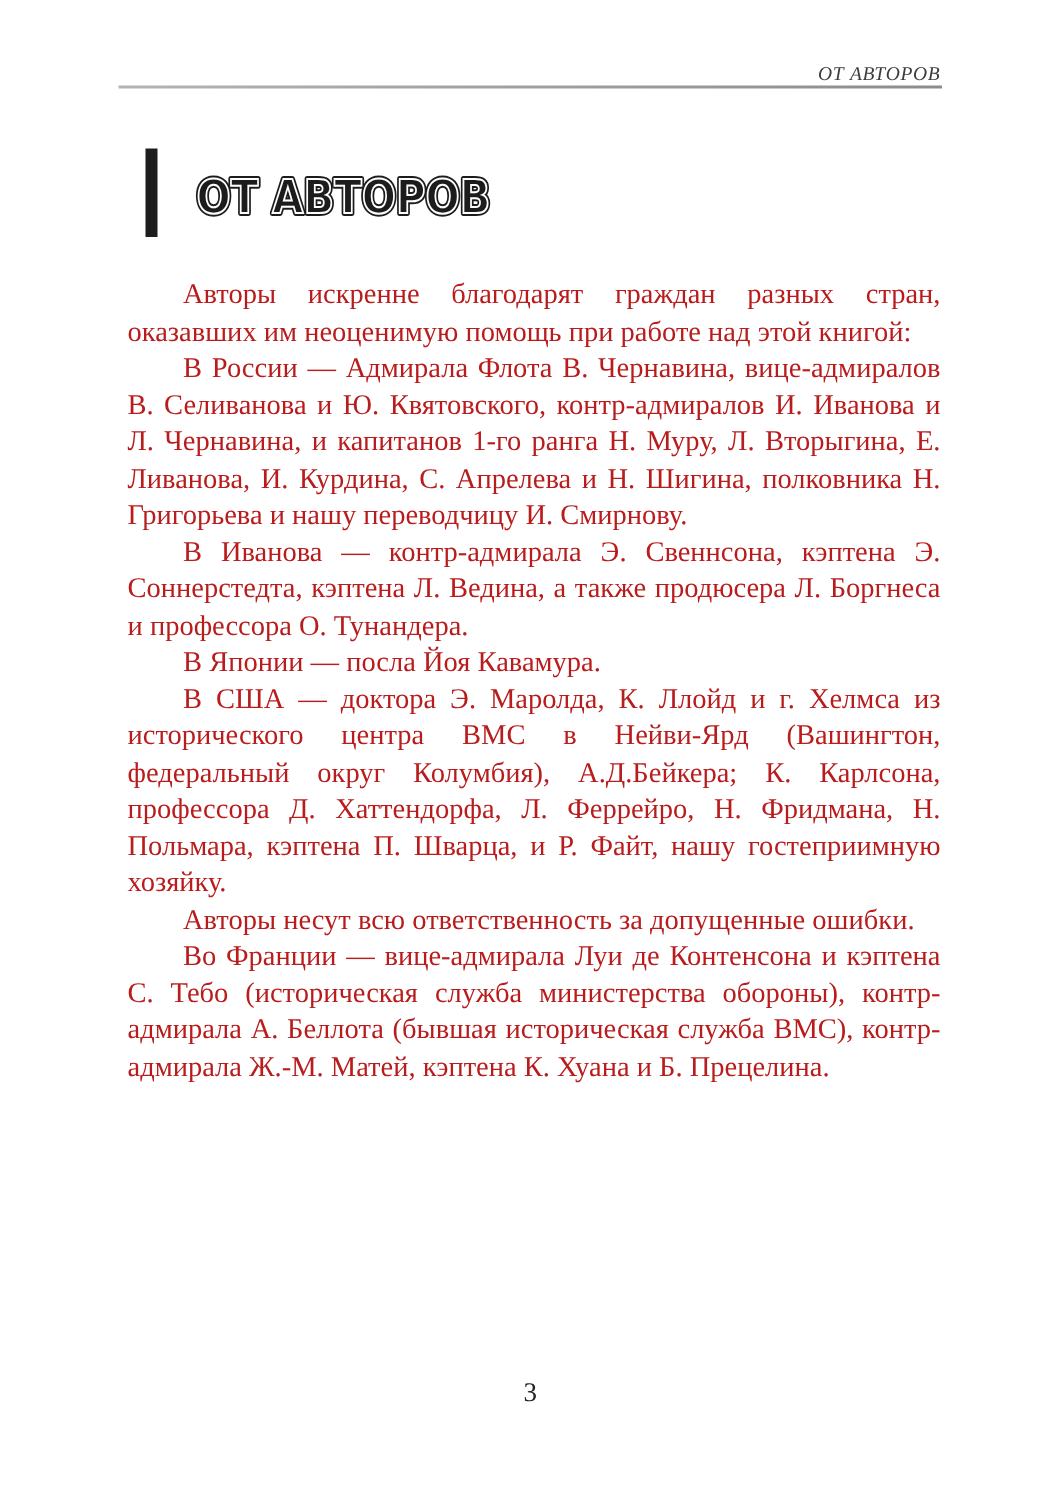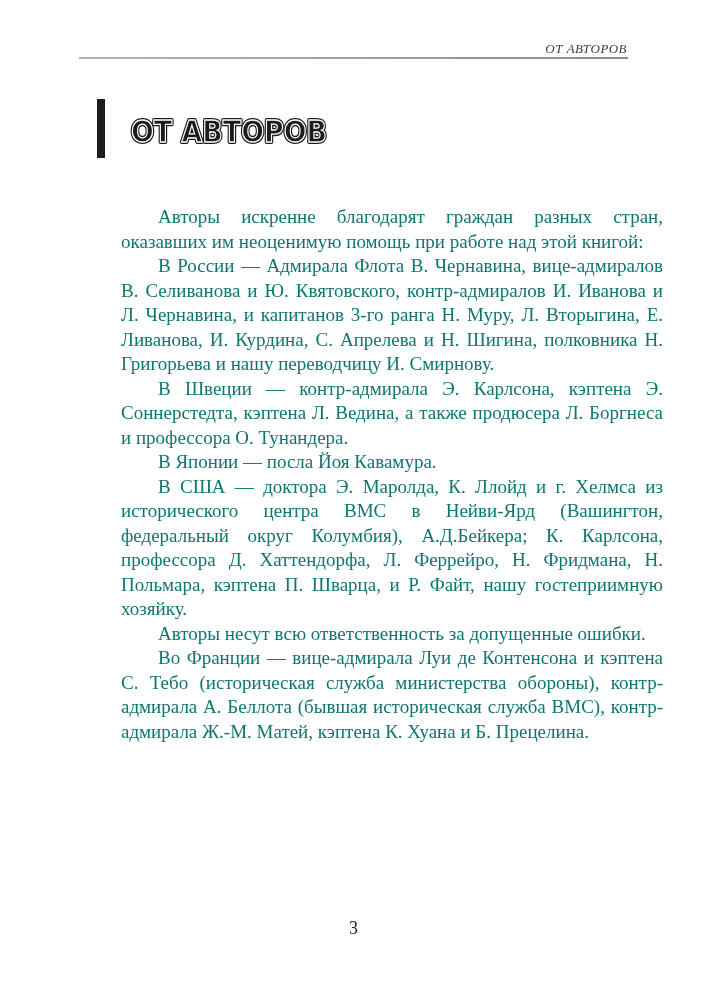--- a/index.html
+++ b/index.html
@@ -59,28 +59,27 @@
     stroke-linejoin: round;
   }
   .t-inner {
     fill: #1c1c1c;
     stroke: #ffffff;
     stroke-width: 1.3;
   }
   .body-text {
     position: absolute;
     left: 85px;
-    top: 205px;
+    top: 185px;
     width: 542px;
     font-size: 19px;
     line-height: 24.5px;
-    color: #0f766e;
+    color: #b91c1c;
     text-align: justify;
     hyphens: auto;
-    margin-left: 36px;
   }
   .body-text p {
     margin: 0;
     text-indent: 37px;
   }
   .page-number {
     position: absolute;
     top: 918px;
     left: 0;
     width: 707px;
@@ -102,22 +101,22 @@
 
   <div class="title-bar"></div>
 
   <svg class="title-svg" width="260" height="50" viewBox="0 0 260 50">
     <text class="t-outer" x="3" y="36" textLength="196" lengthAdjust="spacingAndGlyphs">ОТ АВТОРОВ</text>
     <text class="t-inner" x="3" y="36" textLength="196" lengthAdjust="spacingAndGlyphs">ОТ АВТОРОВ</text>
   </svg>
 
   <div class="body-text">
     <p>Авторы искренне благодарят граждан разных стран, оказавших им неоценимую помощь при работе над этой книгой:</p>
-    <p>В России — Адмирала Флота В. Чернавина, вице-адмиралов В. Селиванова и Ю. Квятовского, контр-адмиралов И. Иванова и Л. Чернавина, и капитанов 3-го ранга Н. Муру, Л. Вторыгина, Е. Ливанова, И. Курдина, С. Апрелева и Н. Шигина, полковника Н. Григорьева и нашу переводчицу И. Смирнову.</p>
-    <p>В Швеции — контр-адмирала Э. Карлсона, кэптена Э. Соннерстедта, кэптена Л. Ведина, а также продюсера Л. Боргнеса и профессора О. Тунандера.</p>
+    <p>В России — Адмирала Флота В. Чернавина, вице-адмиралов В. Селиванова и Ю. Квятовского, контр-адмиралов И. Иванова и Л. Чернавина, и капитанов 1-го ранга Н. Муру, Л. Вторыгина, Е. Ливанова, И. Курдина, С. Апрелева и Н. Шигина, полковника Н. Григорьева и нашу переводчицу И. Смирнову.</p>
+    <p>В Иванова — контр-адмирала Э. Свеннсона, кэптена Э. Соннерстедта, кэптена Л. Ведина, а также продюсера Л. Боргнеса и профессора О. Тунандера.</p>
     <p>В Японии — посла Йоя Кавамура.</p>
     <p>В США — доктора Э. Маролда, К. Ллойд и г. Хелмса из исторического центра ВМС в Нейви-Ярд (Вашингтон, федеральный округ Колумбия), А.Д.Бейкера; К. Карлсона, профессора Д. Хаттендорфа, Л. Феррейро, Н. Фридмана, Н. Польмара, кэптена П. Шварца, и Р. Файт, нашу гостеприимную хозяйку.</p>
     <p>Авторы несут всю ответственность за допущенные ошибки.</p>
     <p>Во Франции — вице-адмирала Луи де Контенсона и кэптена С. Тебо (историческая служба министерства обороны), контр-адмирала А. Беллота (бывшая историческая служба ВМС), контр-адмирала Ж.-М. Матей, кэптена К. Хуана и Б. Прецелина.</p>
   </div>
 
   <div class="page-number">3</div>
 
 </div>
 

